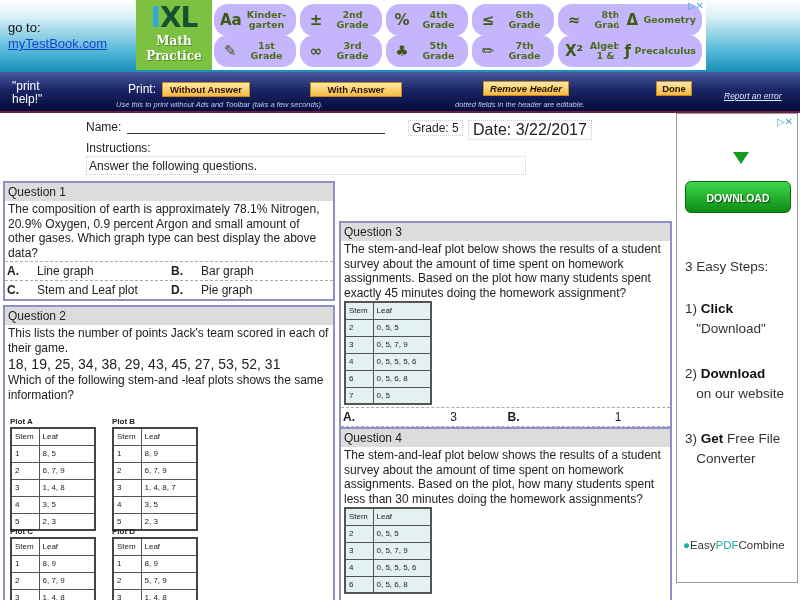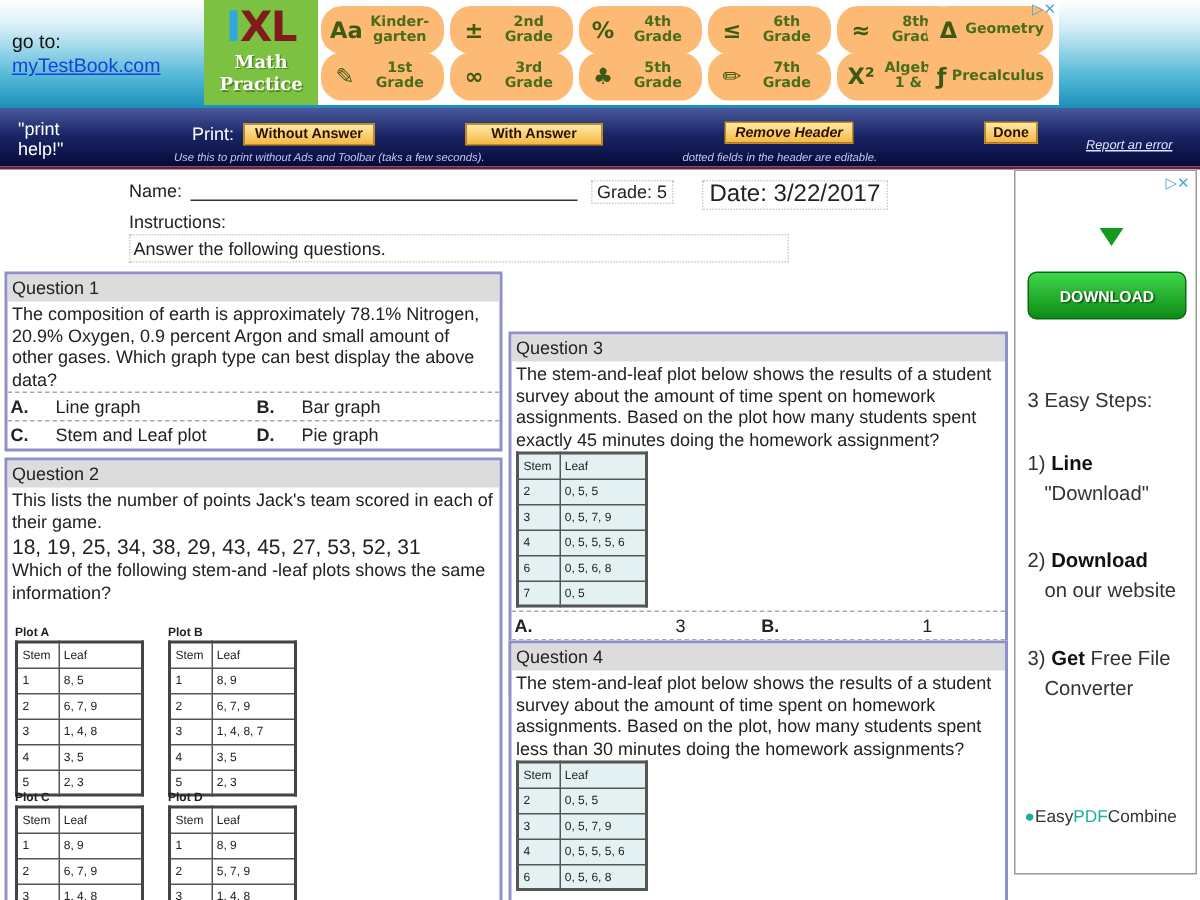--- a/index.html
+++ b/index.html
@@ -5,40 +5,40 @@
   * { box-sizing: border-box; margin: 0; padding: 0; }
   html, body { width: 800px; height: 600px; overflow: hidden; background: #fff; font-family: "Liberation Sans", sans-serif; color: #222; }
   .banner { position: absolute; left: 0; top: 0; width: 800px; height: 72px;
     background: linear-gradient(180deg, #ffffff 0%, #d6eef6 25%, #55b9d8 70%, #1a8fb8 100%); }
   .goto { position: absolute; left: 8px; top: 20px; font-size: 13px; color: #111; line-height: 16px; }
   .goto a { color: #1a3fd6; text-decoration: underline; display: block; }
   .ixl-ad { position: absolute; left: 136px; top: 0; width: 570px; height: 70px; background: #fff; }
   .ixl-logo { position: absolute; left: 0; top: 0; width: 76px; height: 70px; background: #7dc142; text-align: center; }
   .ixl-logo .ixl { font-family: "DejaVu Sans", sans-serif; font-weight: bold; font-size: 28px; letter-spacing: -1px; margin-top: 2px; line-height: 32px; }
   .ixl-logo .ixl .i { color: #2fa7df; }
-  .ixl-logo .ixl .xl { color: #7f1d1d; }
+  .ixl-logo .ixl .xl { color: #14532d; }
   .ixl-logo .mp { color: #fff; font-weight: bold; font-size: 12px; line-height: 15px; font-family: "DejaVu Serif", serif; text-shadow: 1px 1px 0 #4d8a20; }
   .pills { position: absolute; left: 78px; top: 4px; width: 490px; display: grid; grid-template-columns: repeat(5, 82px); grid-auto-rows: 28px; column-gap: 4px; row-gap: 3px; }
-  .pill { background: #fdba74; border-radius: 14px; display: flex; align-items: center; padding: 16px 6px; font-family: "DejaVu Sans", sans-serif; font-weight: bold; font-size: 9.5px; color: #4b6d1b; line-height: 10px; cursor: pointer; }
+  .pill { background: #c4b5fd; border-radius: 14px; display: flex; align-items: center; padding: 16px 6px; font-family: "DejaVu Sans", sans-serif; font-weight: bold; font-size: 9.5px; color: #4b6d1b; line-height: 10px; cursor: pointer; }
   .pill .ic { font-size: 15px; width: 20px; text-align: center; color: #3d5a12; margin-right: 3px; }
   .pill .lbl { text-align: center; flex: 1; }
   .adchoice { position: absolute; right: 2px; top: 0; font-size: 10px; color: #49a6d8; }
 
   .toolbar { position: absolute; left: 0; top: 72px; width: 800px; height: 41px;
     background: linear-gradient(180deg, #4a5a9e 0%, #1a2666 45%, #050a3a 100%); border-bottom: 2px solid #6a2040; }
   .printhelp { position: absolute; left: 12px; top: 8px; color: #fff; font-size: 12px; line-height: 13px; }
   .print-lbl { position: absolute; left: 128px; top: 10px; color: #fff; font-size: 12px; }
   .btn { position: absolute; height: 15px; background: linear-gradient(180deg, #ffe9a8, #f5b942); border: 1px solid #c88a1a; font-size: 9.5px; font-weight: bold; color: #2a1200; text-align: center; line-height: 13px; cursor: pointer; }
   .hint { position: absolute; top: 28px; color: #c0c8f0; font-size: 7.5px; font-style: italic; }
   .report { position: absolute; left: 724px; top: 19px; color: #e0e4ff; font-size: 8.5px; text-decoration: underline; cursor: pointer; font-style: italic; }
 
   .sheet { position: absolute; left: 0; top: 115px; width: 674px; height: 485px; }
   .hdr-name { position: absolute; left: 86px; top: 5px; font-size: 12px; }
   .hdr-name .line { display: inline-block; width: 258px; border-bottom: 1px solid #333; height: 12px; vertical-align: bottom; margin-left: 6px; }
-  .hdr-grade { position: absolute; left: 394px; top: 5px; font-size: 12px; border: 1px dotted #ccc; padding: 0 3px; }
+  .hdr-grade { position: absolute; left: 408px; top: 5px; font-size: 12px; border: 1px dotted #ccc; padding: 0 3px; }
   .hdr-date { position: absolute; left: 468px; top: 5px; font-size: 16px; border: 1px dotted #ccc; padding: 0 4px; }
   .hdr-instr { position: absolute; left: 86px; top: 26px; font-size: 12px; }
   .hdr-instr-text { position: absolute; left: 86px; top: 41px; width: 440px; height: 19px; font-size: 12px; border: 1px dotted #ccc; padding: 2px 2px; }
 
   .q { position: absolute; border: 2px solid #9090c8; background: #fff; overflow: hidden; }
   .q .qh { background: #dcdcdc; font-size: 12px; padding: 2px 3px; height: 18px; }
   .q .qt { font-size: 12px; line-height: 14.5px; padding: 1px 3px; color: #222; }
   .q .qnums { font-size: 14px; line-height: 16px; padding: 0 3px; }
   .opts { font-size: 12px; }
   .opt-row { display: flex; border-top: 1px dashed #aaa; height: 19px; align-items: center; }
@@ -381,17 +381,17 @@
     </tbody>
       </table>
   </div>
 </div>
 
 <div class="sidead">
   <div class="adc">▷✕</div>
   <div class="tri"></div>
   <div class="dl">DOWNLOAD</div>
   <div class="steps" style="top:143px;">3 Easy Steps:</div>
-  <div class="steps" style="top:185px;"><span>1)</span> <b>Line</b><br>&nbsp;&nbsp;&nbsp;<span>"Download"</span></div>
+  <div class="steps" style="top:185px;"><span>1)</span> <b>Click</b><br>&nbsp;&nbsp;&nbsp;<span>"Download"</span></div>
   <div class="steps" style="top:250px;"><span>2)</span> <b>Download</b><br>&nbsp;&nbsp;&nbsp;<span>on our website</span></div>
   <div class="steps" style="top:315px;"><span>3)</span> <b>Get</b> <span>Free File</span><br>&nbsp;&nbsp;&nbsp;<span>Converter</span></div>
   <div class="epc"><span class="e">●</span><span>Easy</span><span class="e">PDF</span><span>Combine</span></div>
 </div>
 
 </body></html>

